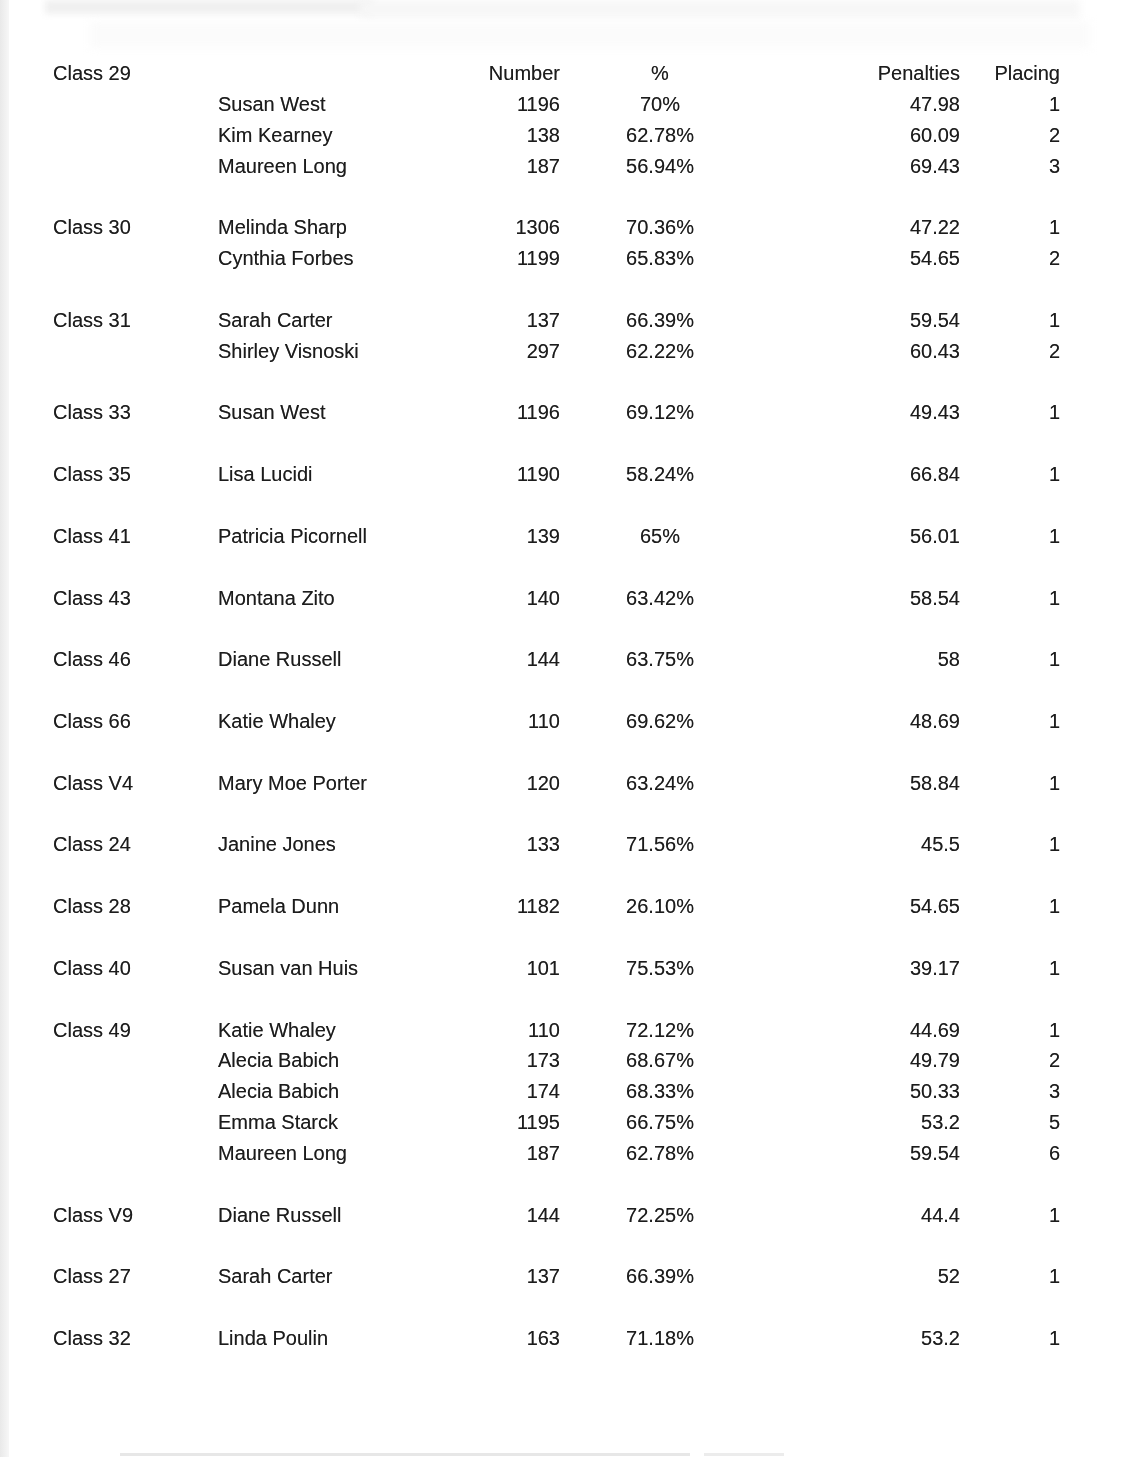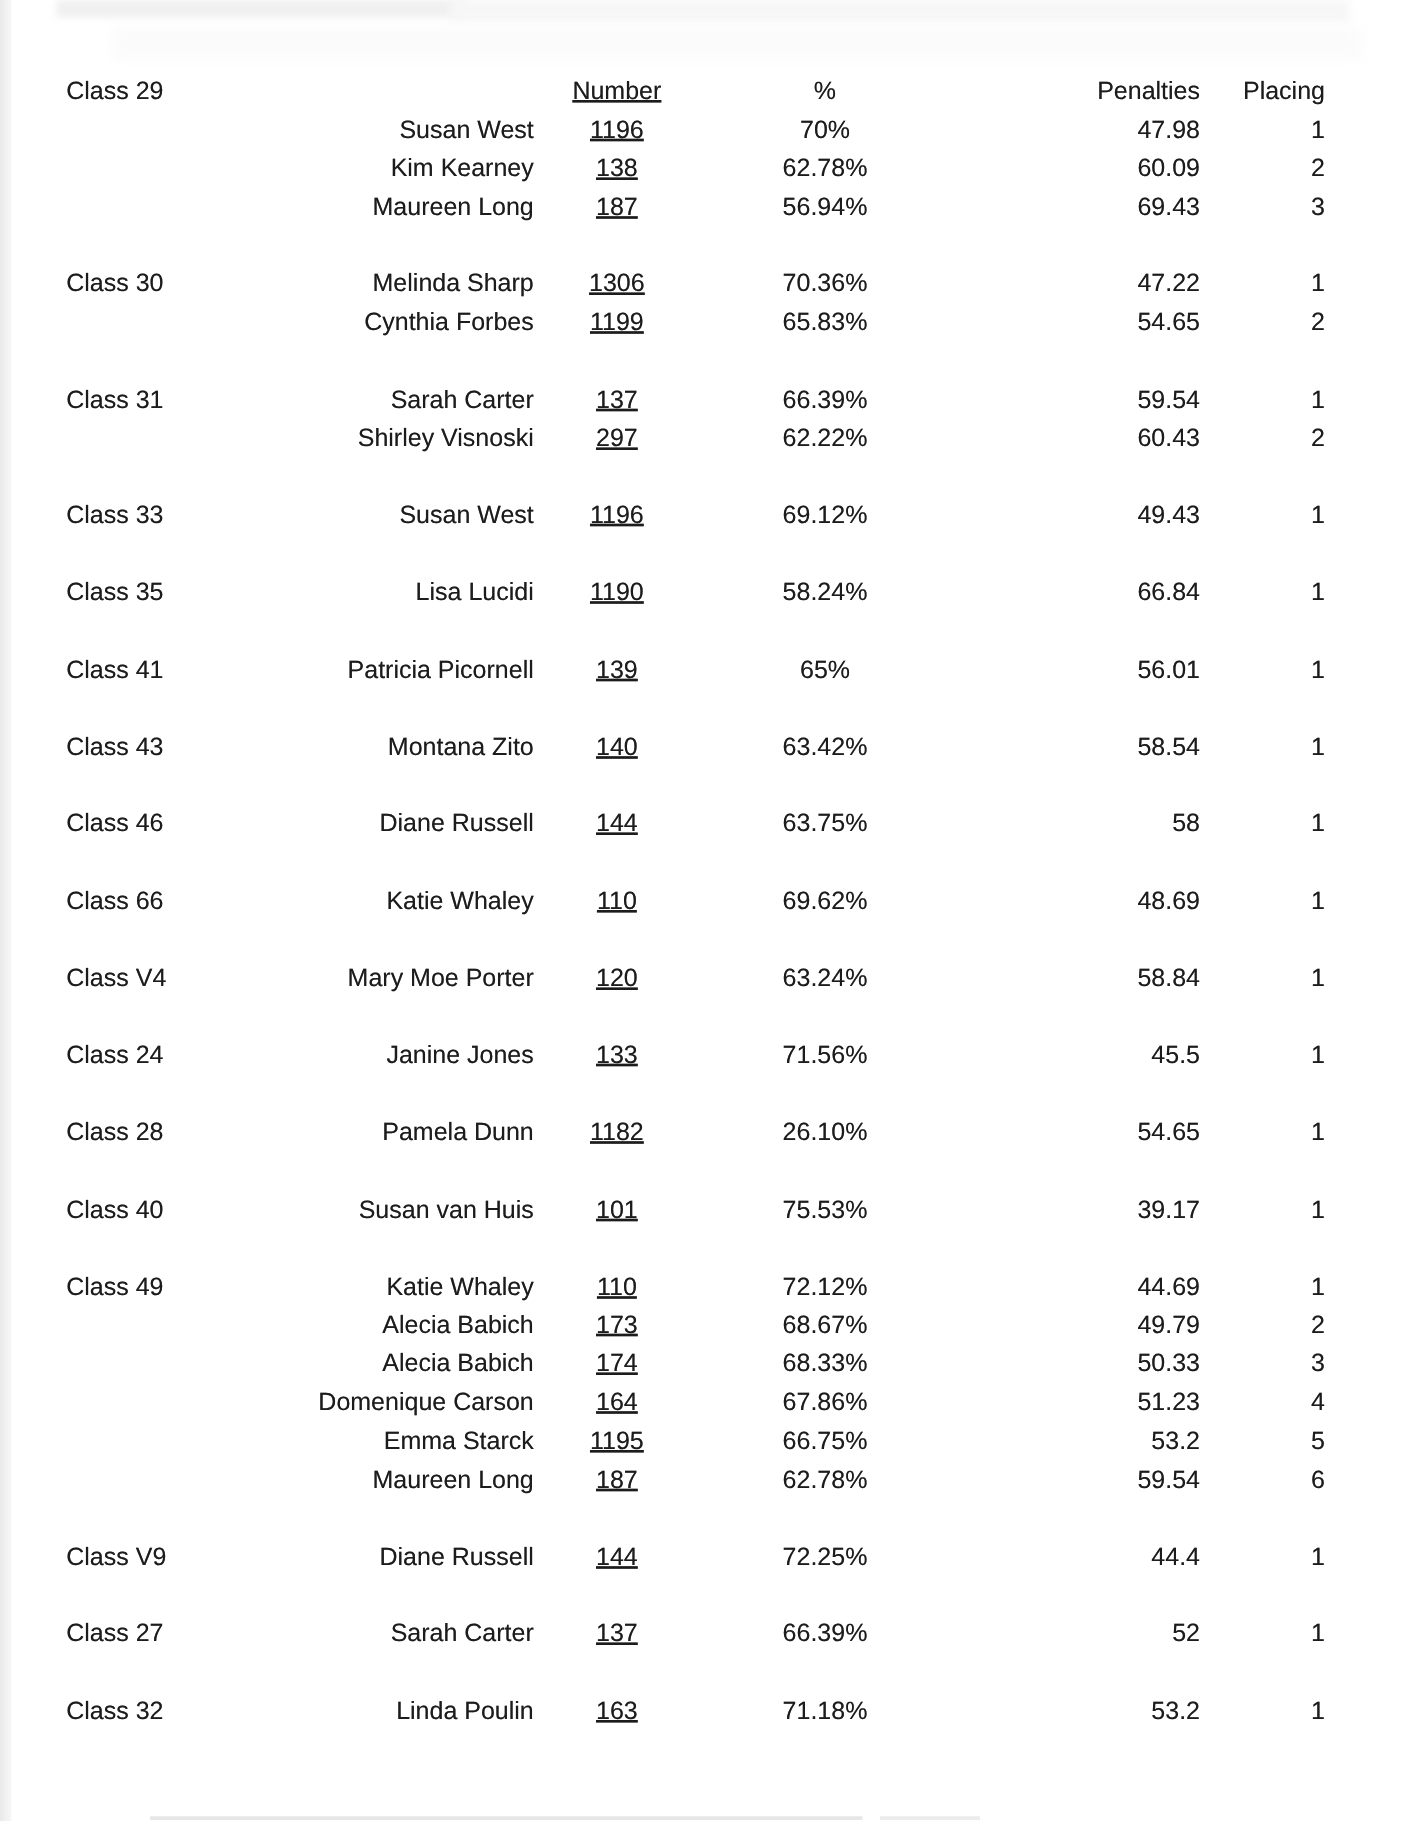--- a/index.html
+++ b/index.html
@@ -71,22 +71,22 @@
     grid-template-columns: 163px 209px 133px 200px 200px 100px;
     height: 30.86px;
     align-items: center;
     font-size: 20px;
     line-height: 1;
     white-space: nowrap;
     text-shadow: 0 0 0.5px rgba(20,20,20,0.55);
   }
   .row.spacer { text-shadow: none; }
   .c-class    { text-align: left; margin-left: -2px; }
-  .c-name     { text-align: right; margin-left: 21px; }
-  .c-number   { text-align: center; text-decoration: underline; }
+  .c-name     { text-align: left; }
+  .c-number   { text-align: right; }
   .c-percent  { text-align: center; }
   .c-penalties{ text-align: right; padding-left: 25px; }
   .c-placing  { text-align: right; }
 </style>
 </head>
 <body>
 
 <div class="page">
   <div class="edge-strip-left"></div>
   <div class="smudge-top-1"></div>
@@ -269,28 +269,20 @@
       <div class="row">
         <div class="cell c-class"></div>
         <div class="cell c-name">Alecia Babich</div>
         <div class="cell c-number">174</div>
         <div class="cell c-percent">68.33%</div>
         <div class="cell c-penalties">50.33</div>
         <div class="cell c-placing">3</div>
       </div>
       <div class="row">
         <div class="cell c-class"></div>
-        <div class="cell c-name">Domenique Carson</div>
-        <div class="cell c-number">164</div>
-        <div class="cell c-percent">67.86%</div>
-        <div class="cell c-penalties">51.23</div>
-        <div class="cell c-placing">4</div>
-      </div>
-      <div class="row">
-        <div class="cell c-class"></div>
         <div class="cell c-name">Emma Starck</div>
         <div class="cell c-number">1195</div>
         <div class="cell c-percent">66.75%</div>
         <div class="cell c-penalties">53.2</div>
         <div class="cell c-placing">5</div>
       </div>
       <div class="row">
         <div class="cell c-class"></div>
         <div class="cell c-name">Maureen Long</div>
         <div class="cell c-number">187</div>

